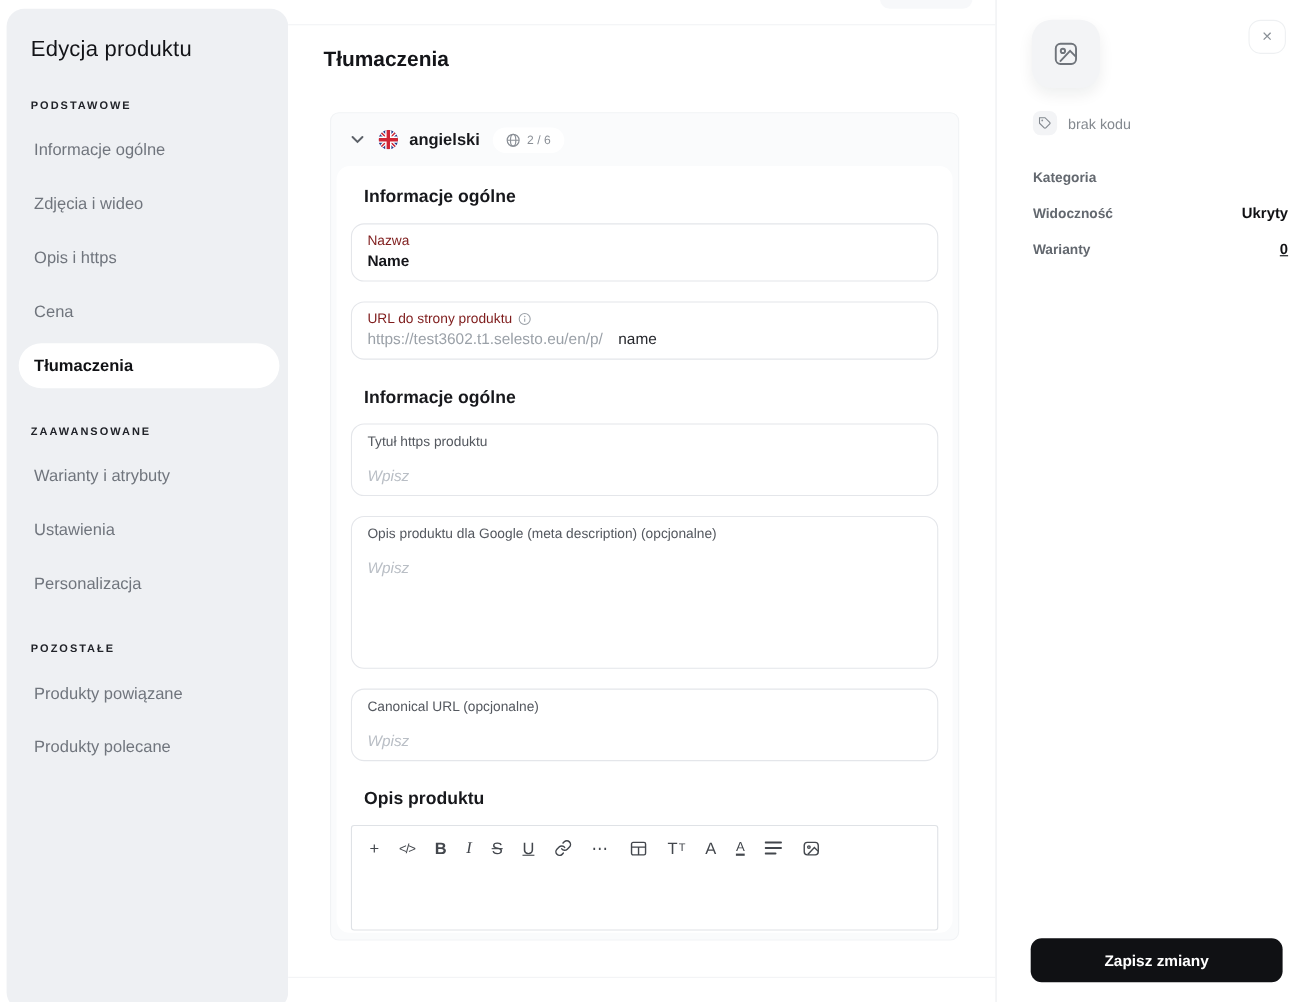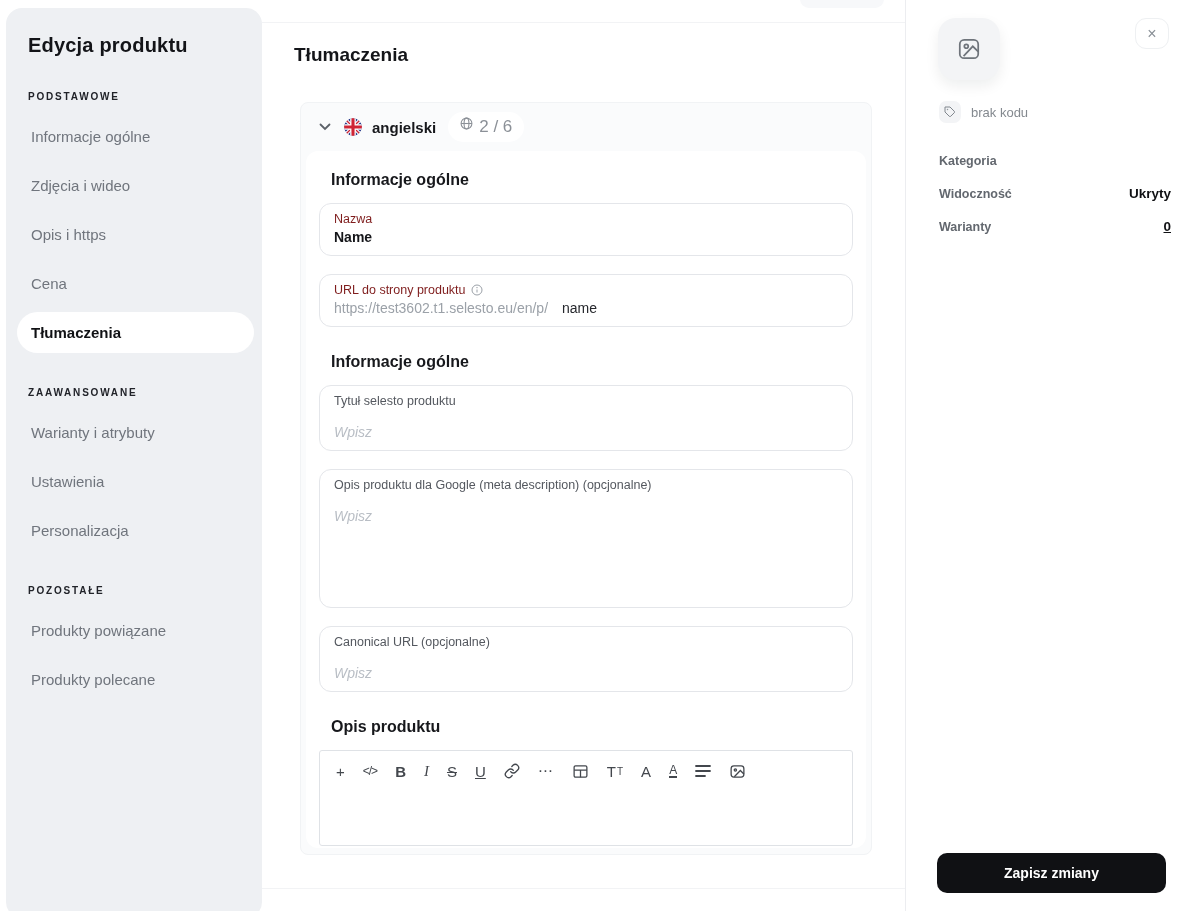--- a/index.html
+++ b/index.html
@@ -8,21 +8,21 @@
     font-family: "Liberation Sans", "DejaVu Sans", sans-serif;
     background:#ffffff; color:#17181c; position:relative;
   }
   svg { display:block; }
 
   
   .sidebar {
     position:absolute; left:6px; top:8px; width:256px; height:910px;
     background:#eef0f3; border-radius:16px; padding:26px 0 0 0;
   }
-  .sb-title { font-size:20px; font-weight:700; color:#131418; padding:0 20px 0 22px; letter-spacing:.2px; }
+  .sb-title { font-size:20px; font-weight:400; color:#131418; padding:0 20px 0 22px; letter-spacing:.2px; }
   .sb-section {
     font-size:10px; font-weight:700; letter-spacing:1.8px; color:#212329;
     margin:34px 0 14px 22px; text-transform:uppercase;
   }
   .sb-item {
     font-size:15px; color:#70757d; margin:0 8px 8px 11px;
     padding:12px 0 12px 14px; border-radius:22px; cursor:pointer;
   }
   .sb-item.active { background:#ffffff; color:#101114; font-weight:700; }
 
@@ -35,22 +35,22 @@
 
   .card {
     position:absolute; left:38px; top:102px; width:572px; height:753px;
     background:#fafbfc; border:1px solid #f1f3f5; border-radius:8px;
   }
   .card-header { height:48px; display:flex; align-items:center; padding:0 12px 0 18px; }
   .chev { color:#5c6168; margin-right:13px; cursor:pointer; }
   .flag { width:18px; height:18px; border-radius:50%; overflow:hidden; flex:0 0 auto; }
   .lang-name { font-size:15px; font-weight:700; color:#17181c; margin-left:10px; }
   .pill {
-    display:flex; align-items:flex-start; gap:6px; background:#ffffff;
-    border-radius:999px; padding:5px 12px; font-size:17px; color:#8b9097;
+    display:flex; align-items:flex-end; gap:6px; background:#ffffff;
+    border-radius:999px; padding:5px 12px; font-size:11px; color:#8b9097;
   }
   .pill.progress { margin-left:12px; }
   .spacer { flex:1; }
   .pill.translate { color:#3d4147; padding:7px 13px; gap:8px; cursor:pointer; }
   .pl-flag { width:14px; height:14px; border-radius:50%; overflow:hidden; border:0.5px solid #e7e9ec; }
 
   .inner {
     position:absolute; left:5px; right:5px; top:48px; bottom:6px;
     background:#ffffff; border-radius:12px; padding:14px 13px; overflow:hidden;
   }
@@ -198,21 +198,21 @@
           </span>
         </div>
         <div class="f-value url">
           <span class="url-prefix">https://test3602.t1.selesto.eu/en/p/</span><span class="url-slug">name</span>
         </div>
       </div>
 
       <div class="sec-h gap">Informacje ogólne</div>
 
       <div class="field">
-        <div class="f-label dark">Tytuł selesto produktu</div>
+        <div class="f-label dark">Tytuł https produktu</div>
         <div class="placeholder">Wpisz</div>
       </div>
 
       <div class="field tall">
         <div class="f-label dark">Opis produktu dla Google (meta description) (opcjonalne)</div>
         <div class="placeholder">Wpisz</div>
       </div>
 
       <div class="field">
         <div class="f-label dark">Canonical URL (opcjonalne)</div>

